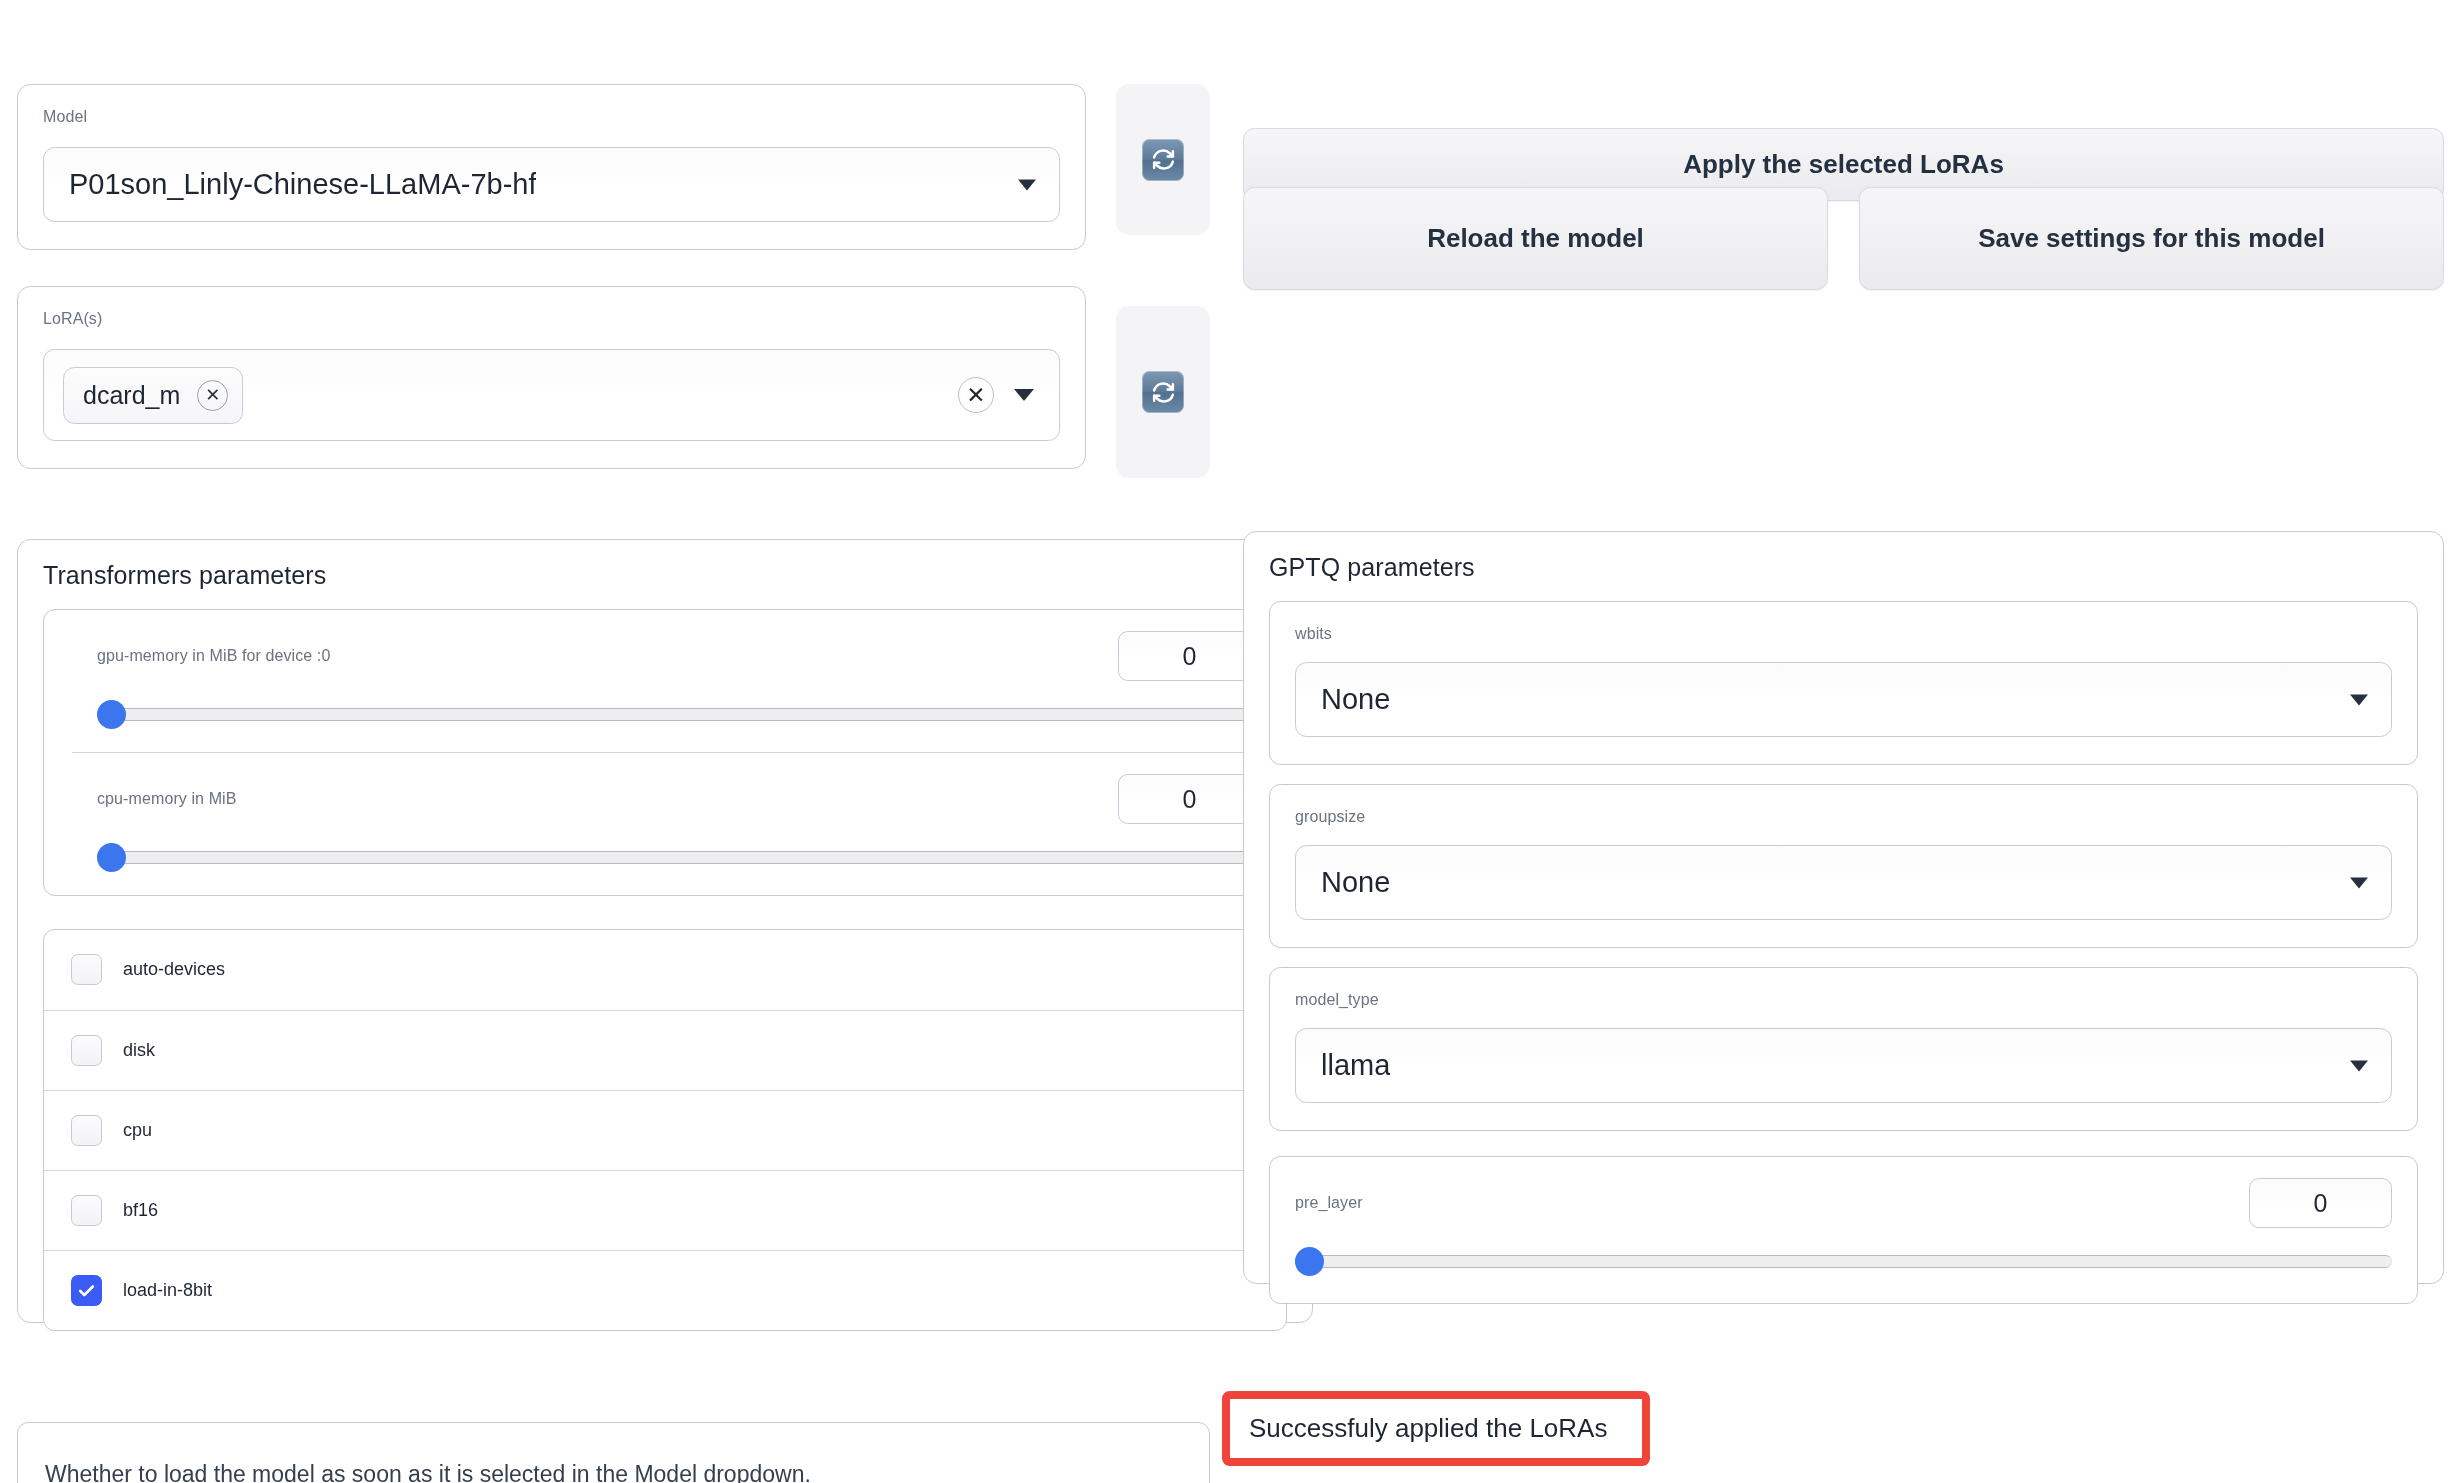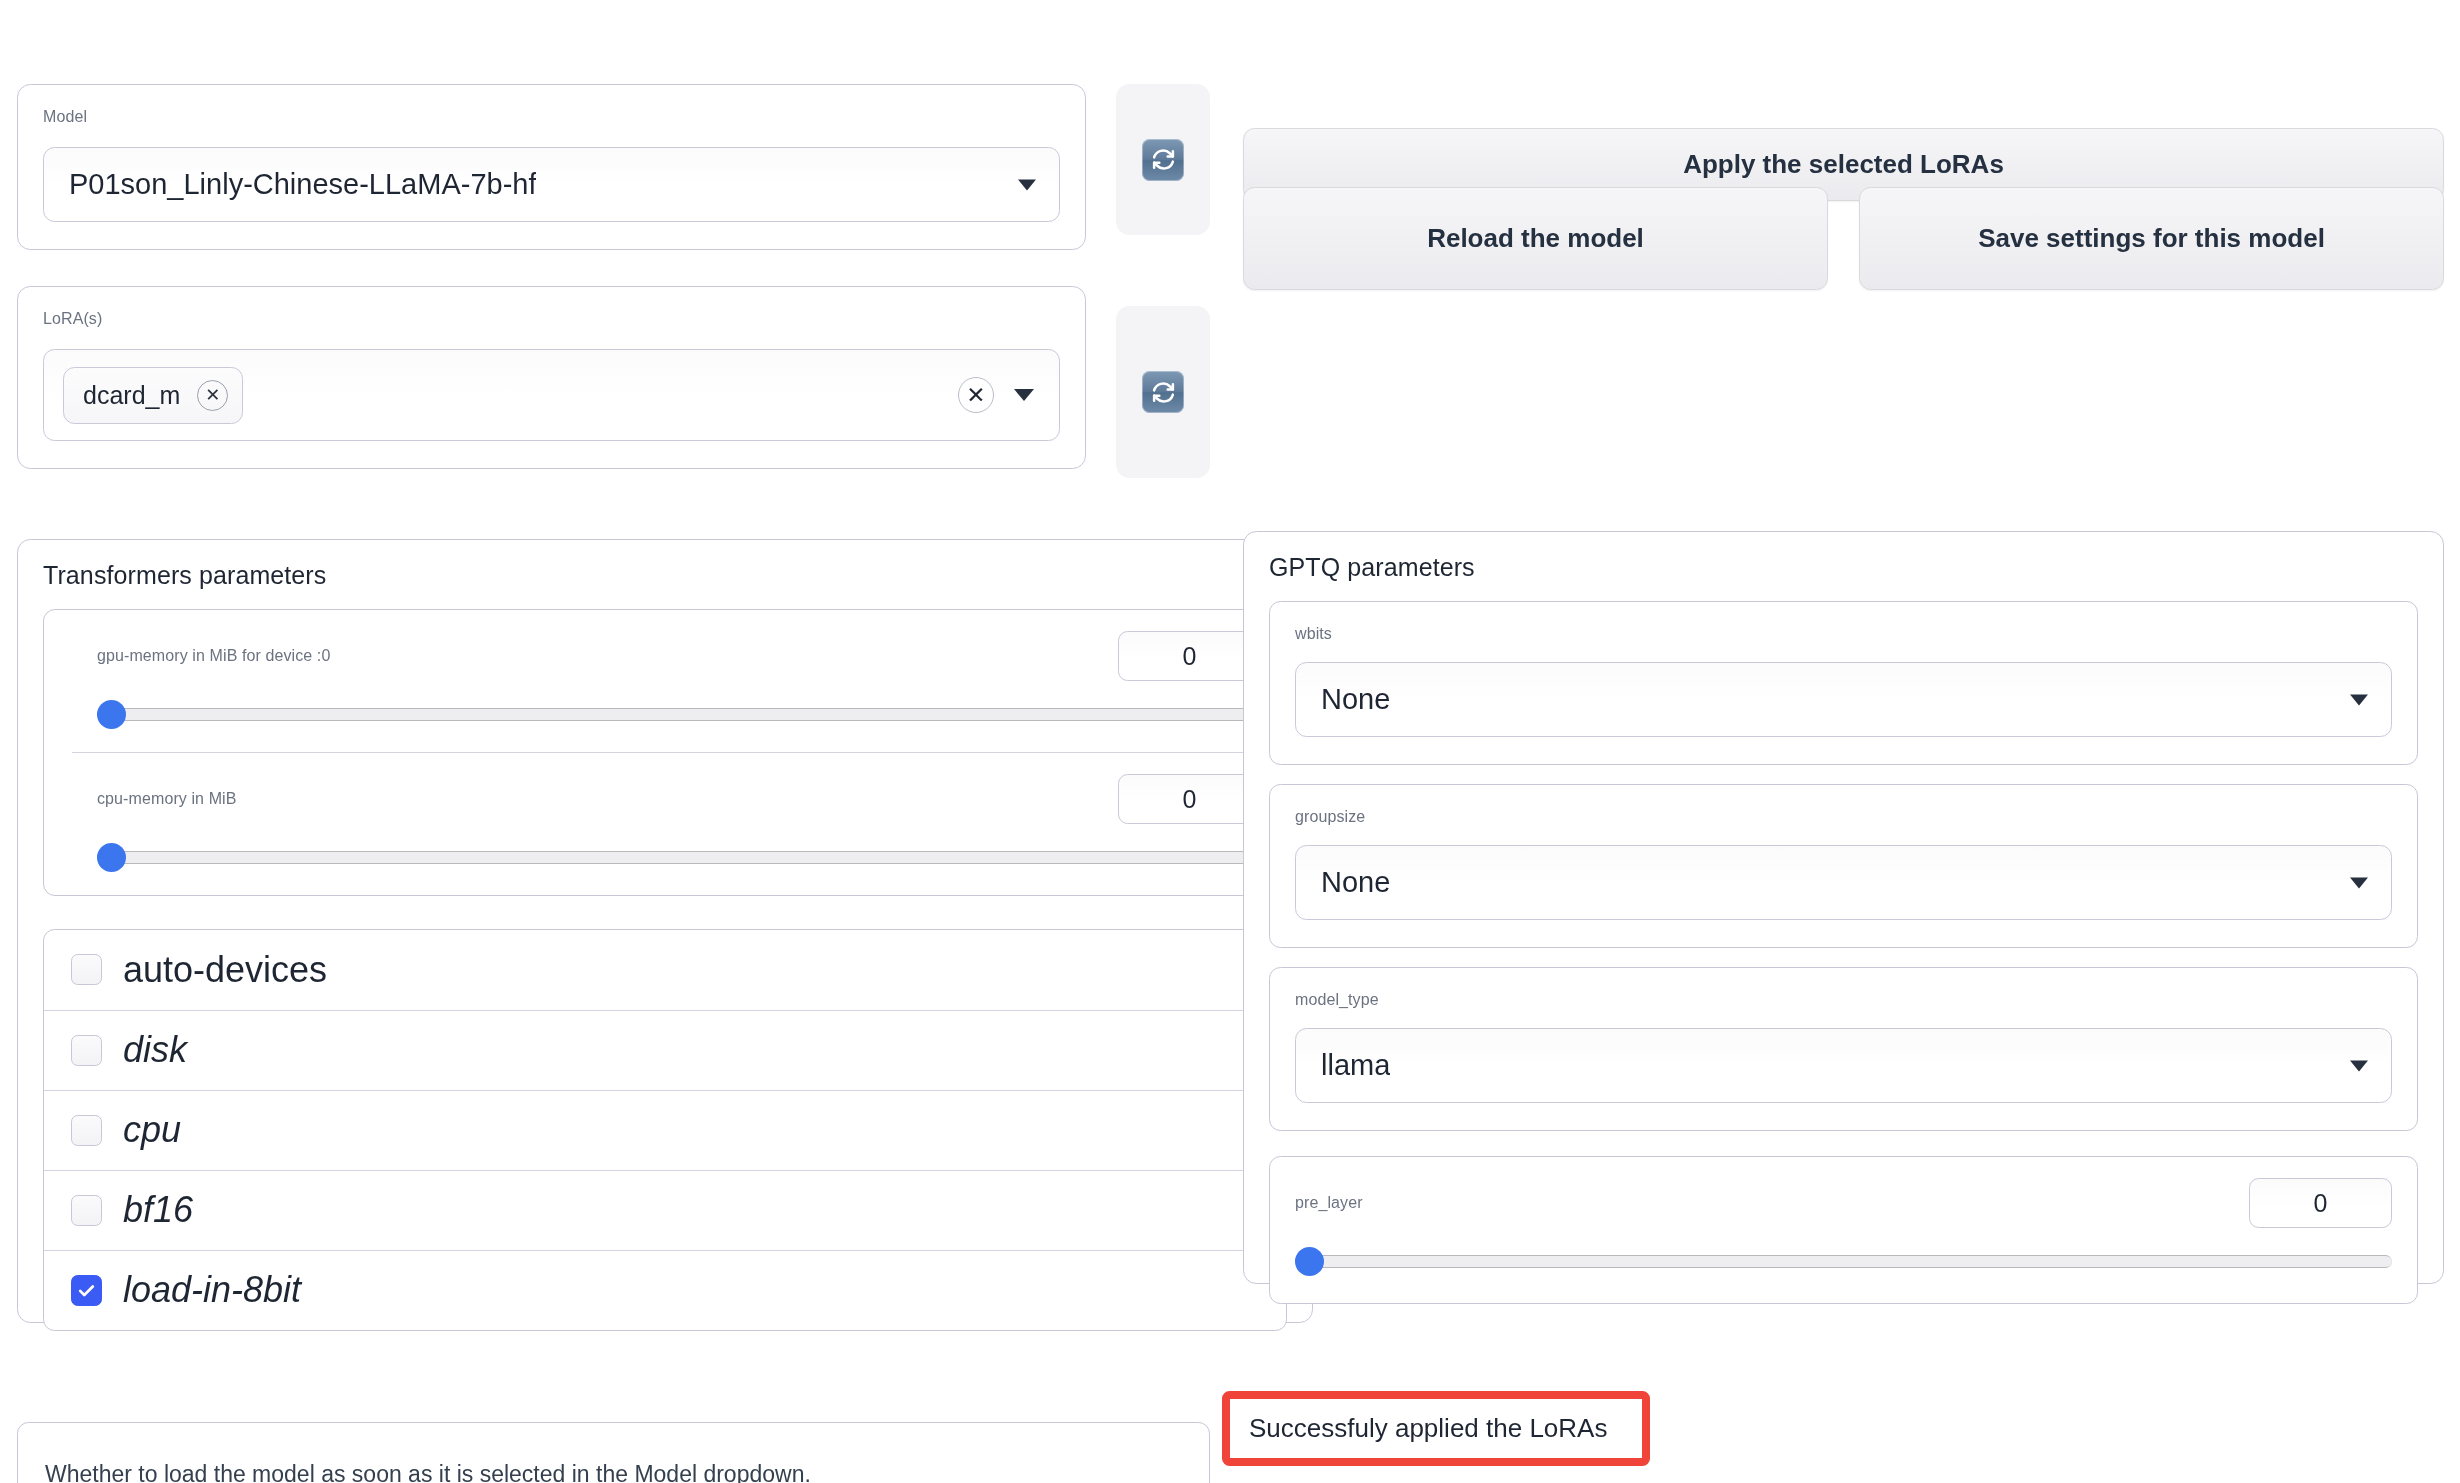--- a/index.html
+++ b/index.html
@@ -262,37 +262,37 @@
     overflow: hidden;
     background: #fff;
   }
   .check-row {
     display: flex;
     align-items: center;
     gap: 21px;
     height: 80px;
     padding: 0 27px;
   }
-  .check-row + .check-row { border-top: 1.5px solid #d5d3df; font-style: italic; }
+  .check-row + .check-row { border-top: 1.5px solid #d5d3df; }
   .cbox {
     width: 31px; height: 31px;
     border-radius: 6.7px;
     border: 1.6px solid #c9c6d6;
     background: linear-gradient(180deg,#fbfbfc,#f3f3f6);
     flex: 0 0 auto;
     display: flex; align-items: center; justify-content: center;
   }
   .cbox.checked {
     background: #3b5bf5;
     border-color: #3b5bf5;
     color: #fff;
     font-size: 22px;
     line-height: 1;
   }
-  .check-label { font-size: 36px; color: #1f2633; }
+  .check-label { font-size: 18px; color: #1f2633; }
 
   
   .gptq-card {
     margin: 19px 25px 0 25px;
     border: 1.5px solid #c9c6d6;
     border-radius: 11.5px;
     padding: 23px 25px 27px 25px;
     background: #fff;
   }
   .gptq-card .dropdown { margin-top: 19px; }

